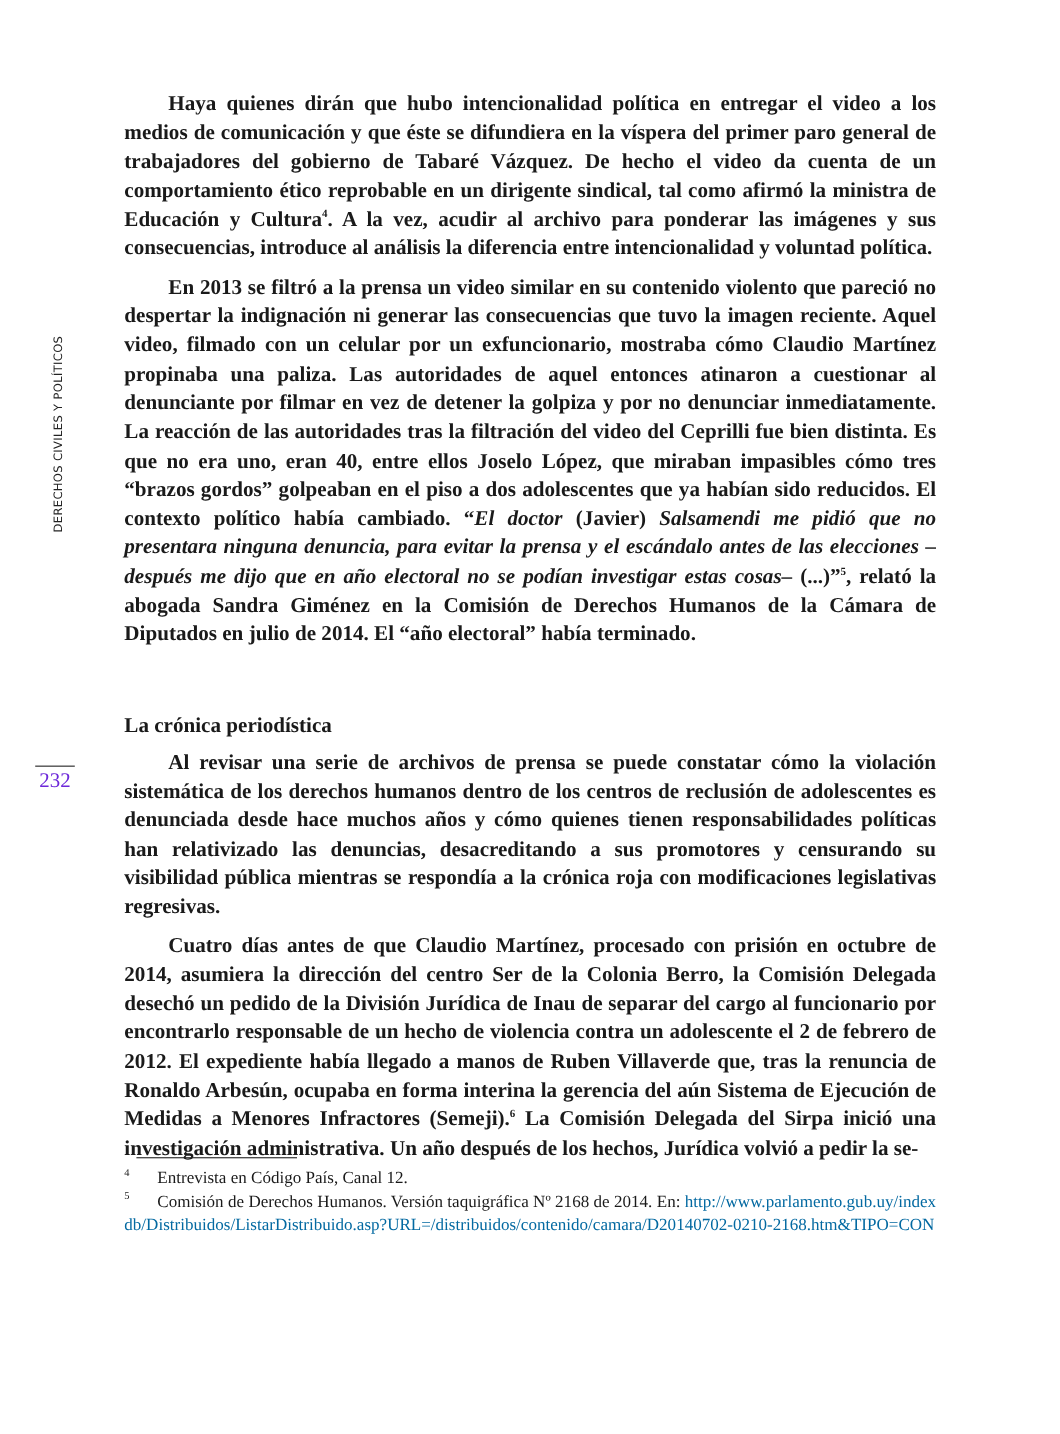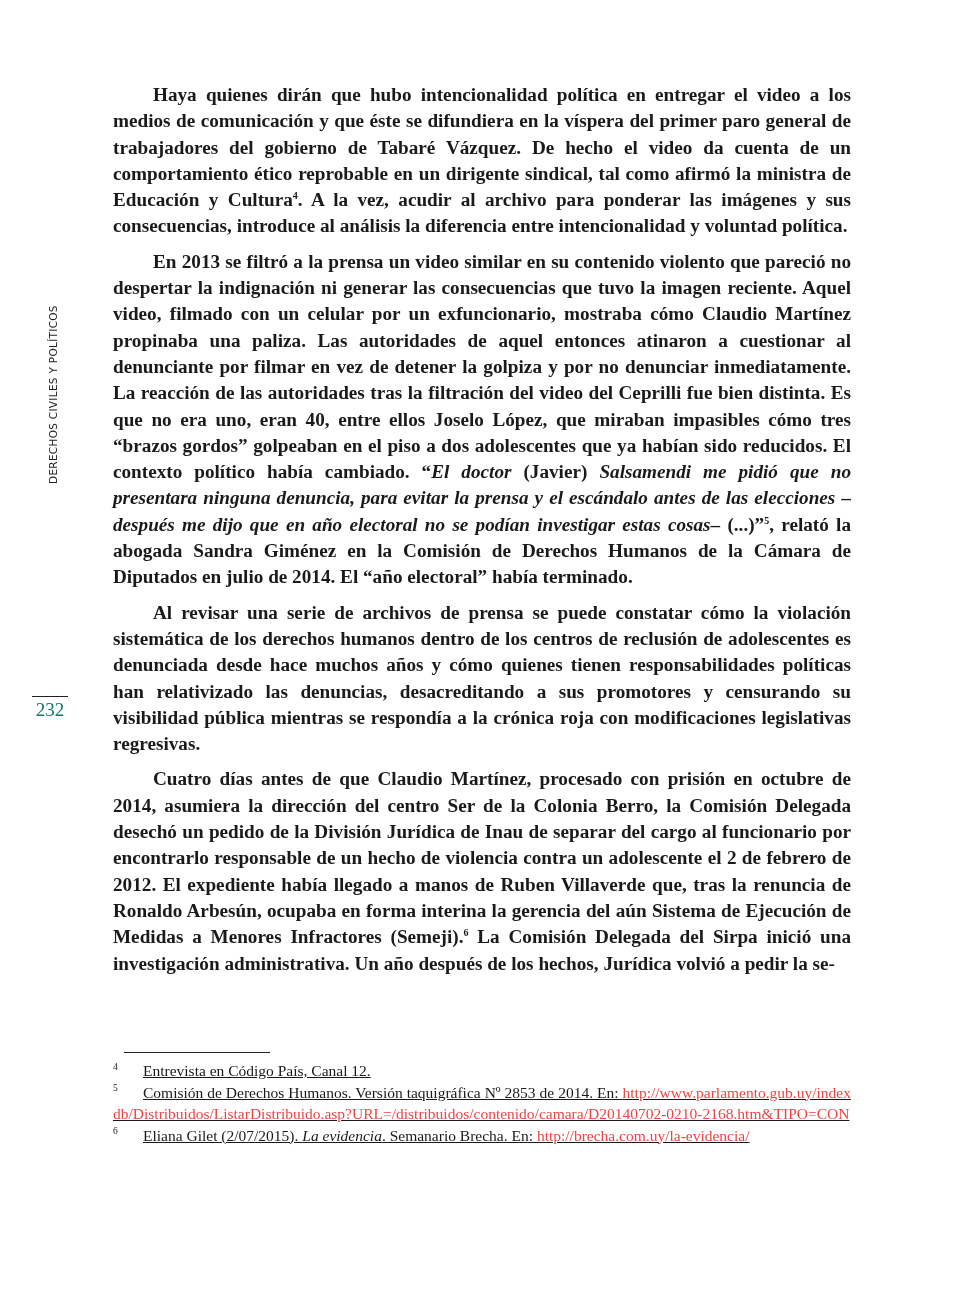--- a/index.html
+++ b/index.html
@@ -2,54 +2,52 @@
 <html><head>
 <meta charset="utf-8">
 <style>
   html, body { margin: 0; padding: 0; background: #ffffff; }
   body { width: 964px; height: 1304px; position: relative; overflow: hidden;
          font-family: "Liberation Serif", "DejaVu Serif", serif; color: #1a1a1a; }
   .side-title { position: absolute; left: 47px; top: 484px; transform-origin: 0 0; transform: rotate(-90deg);
                 font-family: "DejaVu Sans", "Liberation Sans", sans-serif; font-size: 10.5px; letter-spacing: 0.3px;
                 white-space: nowrap; color: #222; }
   .page-num { position: absolute; left: 32px; top: 696px; width: 36px; border-top: 1px solid #222;
-              font-size: 19px; text-align: center; padding-top: 2px; color: #0f766e; }
+              font-size: 19px; text-align: center; padding-top: 2px; color: #6d28d9; }
   .main { position: absolute; left: 113px; top: 82px; width: 738px; font-size: 19.2px; line-height: 26.3px; }
   .main p { margin: 0; text-indent: 40px; text-align: justify; font-weight: bold; }
   .main p + p { margin-top: 9px; }
   .main h2 { font-size: 19.2px; font-weight: bold; margin: 56px 0 8px 0; line-height: 26px; }
   sup { font-size: 10px; line-height: 0; vertical-align: super; }
   i { font-style: italic; margin-top: 47px; }
   .fn-rule { position: absolute; left: 124px; top: 1052px; width: 146px; border-top: 1px solid #222; }
   .footnotes { position: absolute; left: 113px; top: 1060px; width: 738px; font-size: 15.5px; line-height: 21.5px; }
-  .fn { text-align: justify; text-decoration: underline; }
+  .fn { text-align: justify; }
   .fn-num { font-size: 9.5px; vertical-align: super; line-height: 0; display: inline-block; width: 30px; }
-  .fn-link { color: #ef4444; text-decoration: none; }
+  .fn-link { color: #0369a1; text-decoration: none; }
 </style>
 </head>
 <body>
 
 <div class="side-title">DERECHOS CIVILES  Y POLÍTICOS</div>
 <div class="page-num">232</div>
 
 <div class="main">
   <p><span>Haya quienes dirán que hubo intencionalidad política en entregar el video a los medios de comunicación y que éste se difundiera en la víspera del primer paro general de trabajadores del gobierno de Tabaré Vázquez. De hecho el video da cuenta de un comportamiento ético reprobable en un dirigente sindical, tal como afirmó la ministra de Educación y Cultura</span><sup>4</sup><span>. A la vez, acudir al archivo para ponderar las imágenes y sus consecuencias, introduce al análisis la diferencia entre intencionalidad y voluntad política.</span></p>
 
   <p><span>En 2013 se filtró a la prensa un video similar en su contenido violento que pareció no despertar la indignación ni generar las consecuencias que tuvo la imagen reciente. Aquel video, filmado con un celular por un exfuncionario, mostraba cómo Claudio Martínez propinaba una paliza. Las autoridades de aquel entonces atinaron a cuestionar al denunciante por filmar en vez de detener la golpiza y por no denunciar inmediatamente. La reacción de las autoridades tras la filtración del video del Ceprilli fue bien distinta. Es que no era uno, eran 40, entre ellos Joselo López, que miraban impasibles cómo tres “brazos gordos” golpeaban en el piso a dos adolescentes que ya habían sido reducidos. El contexto político había cambiado. “</span><i>El doctor</i><span> (Javier) </span><i>Salsamendi me pidió que no presentara ninguna denuncia, para evitar la prensa y el escándalo antes de las elecciones –después me dijo que en año electoral no se podían investigar estas cosas</i><span>– (...)”</span><sup>5</sup><span>, relató la abogada Sandra Giménez en la Comisión de Derechos Humanos de la Cámara de Diputados en julio de 2014. El “año electoral” había terminado.</span></p>
 
+  <h2>La crónica periodística</h2>
 
   <p>Al revisar una serie de archivos de prensa se puede constatar cómo la violación sistemática de los derechos humanos dentro de los centros de reclusión de adolescentes es denunciada desde hace muchos años y cómo quienes tienen responsabilidades políticas han relativizado las denuncias, desacreditando a sus promotores y censurando su visibilidad pública mientras se respondía a la crónica roja con modificaciones legislativas regresivas.</p>
 
   <p><span>Cuatro días antes de que Claudio Martínez, procesado con prisión en octubre de 2014, asumiera la dirección del centro Ser de la Colonia Berro, la Comisión Delegada desechó un pedido de la División Jurídica de Inau de separar del cargo al funcionario por encontrarlo responsable de un hecho de violencia contra un adolescente el 2 de febrero de 2012. El expediente había llegado a manos de Ruben Villaverde que, tras la renuncia de Ronaldo Arbesún, ocupaba en forma interina la gerencia del aún Sistema de Ejecución de Medidas a Menores Infractores (Semeji).</span><sup>6</sup><span> La Comisión Delegada del Sirpa inició una investigación administrativa. Un año después de los hechos, Jurídica volvió a pedir la se-</span></p>
 </div>
 
 <div class="fn-rule"></div>
 <div class="footnotes">
   <div class="fn">
     <span class="fn-num">4</span><span>Entrevista en Código País, Canal 12.</span>
   </div>
   <div class="fn">
-    <span class="fn-num">5</span><span>Comisión de Derechos Humanos. Versión taquigráfica Nº 2853 de 2014. En: </span><a class="fn-link" style="word-break: break-all;">http://www.parlamento.gub.uy/indexdb/Distribuidos/ListarDistribuido.asp?URL=/distribuidos/contenido/camara/D20140702-0210-2168.htm&amp;TIPO=CON</a>
-  </div>
-  <div class="fn">
-    <span class="fn-num">6</span><span>Eliana Gilet (2/07/2015). </span><i>La evidencia</i><span>. Semanario Brecha. En: </span><a class="fn-link">http://brecha.com.uy/la-evidencia/</a>
+    <span class="fn-num">5</span><span>Comisión de Derechos Humanos. Versión taquigráfica Nº 2168 de 2014. En: </span><a class="fn-link" style="word-break: break-all;">http://www.parlamento.gub.uy/indexdb/Distribuidos/ListarDistribuido.asp?URL=/distribuidos/contenido/camara/D20140702-0210-2168.htm&amp;TIPO=CON</a>
   </div>
 </div>
 
 </body></html>

